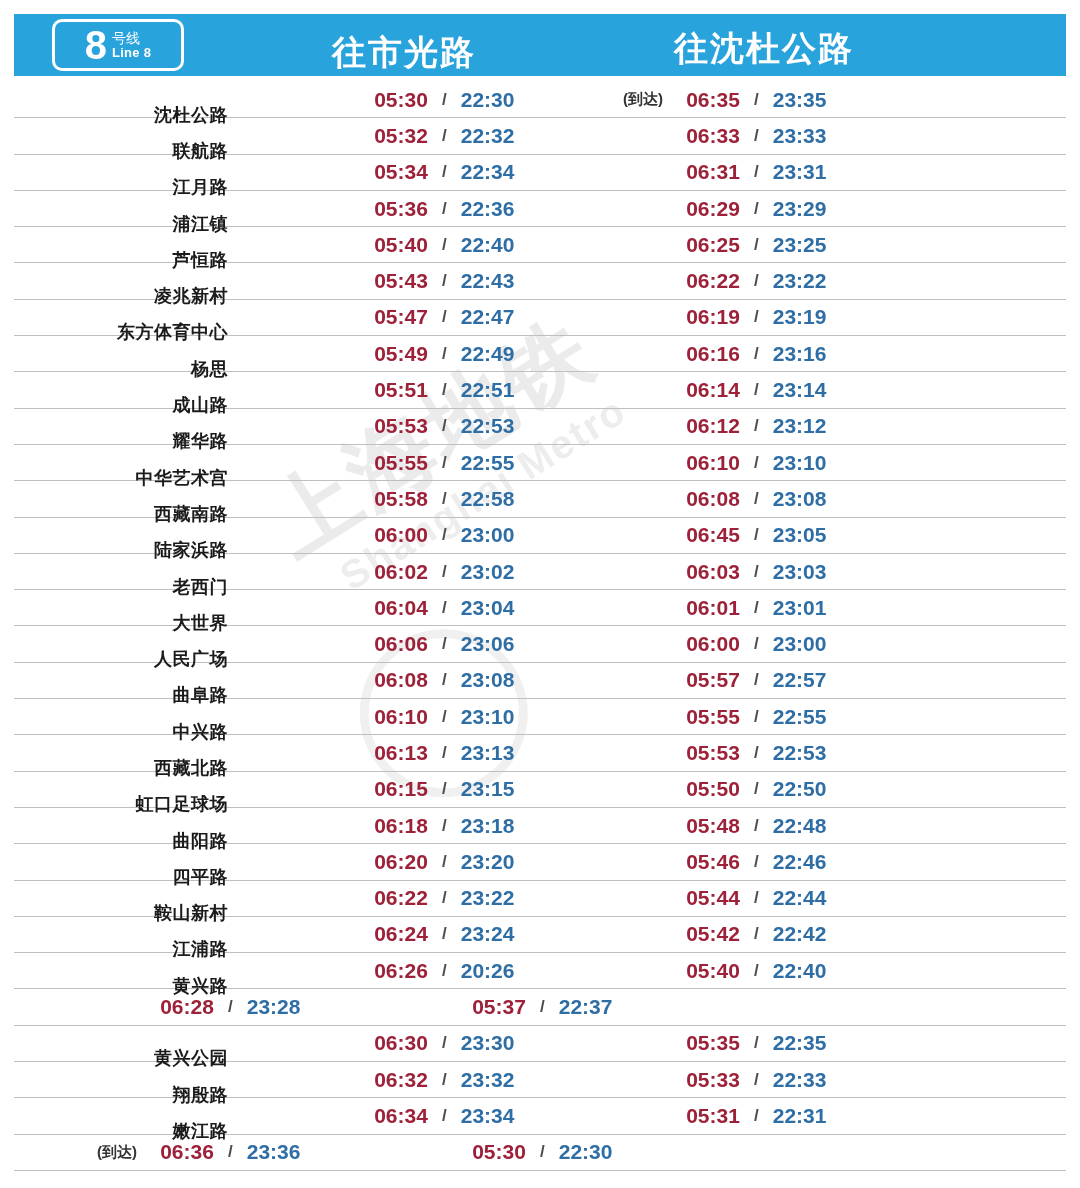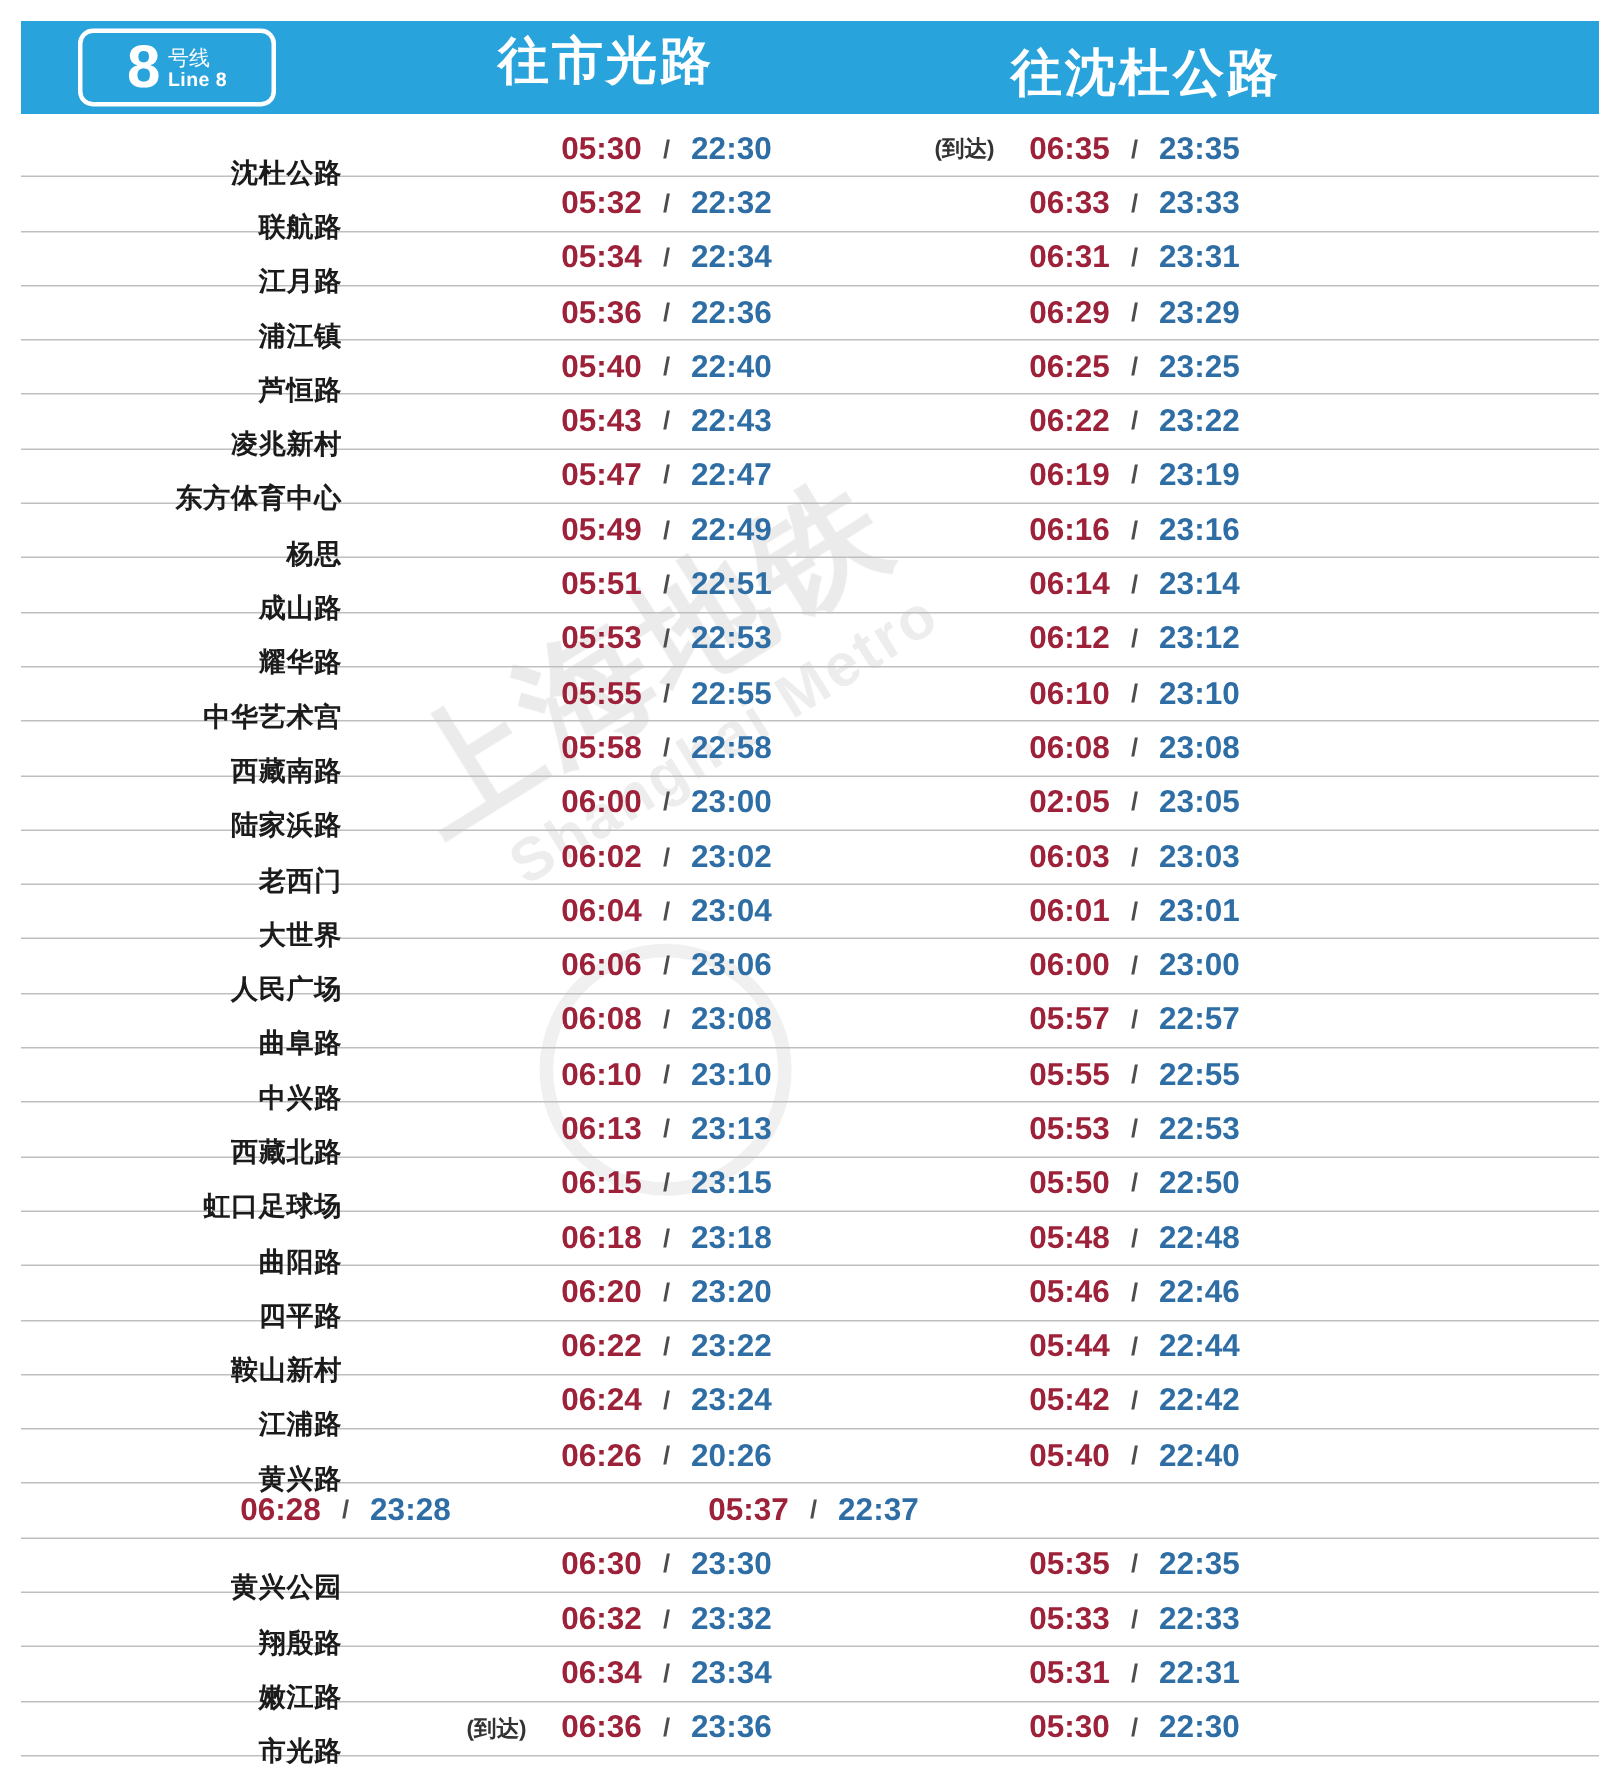--- a/index.html
+++ b/index.html
@@ -67,21 +67,21 @@
     letter-spacing: .3px;
   }
   .dir {
     color: #ffffff;
     font-family: "Liberation Serif", serif;
     font-weight: bold;
     font-size: 34px;
     letter-spacing: 2px;
     text-align: center;
   }
-  .dir-a { position: absolute; left: 240px; width: 300px; top: 4px;}
+  .dir-a { position: absolute; left: 240px; width: 300px; top: 16px;}
   .dir-b { position: absolute; left: 580px; width: 340px; top: 12px;}
 
   
   .table {
     margin: 6px 14px 0 14px;
     position: relative;
     z-index: 2;
   }
   .row {
     display: flex;
@@ -392,21 +392,21 @@
       <div class="row">
         <div class="station">陆家浜路</div>
         <div class="timecell grp-a">
           <div class="note empty"></div>
           <div class="first">06:00</div>
           <div class="sep">/</div>
           <div class="last">23:00</div>
         </div>
         <div class="timecell grp-b">
           <div class="note empty"></div>
-          <div class="first">02:05</div>
+          <div class="first">06:45</div>
           <div class="sep">/</div>
           <div class="last">23:05</div>
         </div>
       </div>
       <div class="row">
         <div class="station">老西门</div>
         <div class="timecell grp-a">
           <div class="note empty"></div>
           <div class="first">06:02</div>
           <div class="sep">/</div>
@@ -637,21 +637,20 @@
           <div class="last">23:34</div>
         </div>
         <div class="timecell grp-b">
           <div class="note empty"></div>
           <div class="first">05:31</div>
           <div class="sep">/</div>
           <div class="last">22:31</div>
         </div>
       </div>
       <div class="row">
-        <div class="station">市光路</div>
         <div class="timecell grp-a">
           <div class="note">(到达)</div>
           <div class="first">06:36</div>
           <div class="sep">/</div>
           <div class="last">23:36</div>
         </div>
         <div class="timecell grp-b">
           <div class="note empty"></div>
           <div class="first">05:30</div>
           <div class="sep">/</div>

